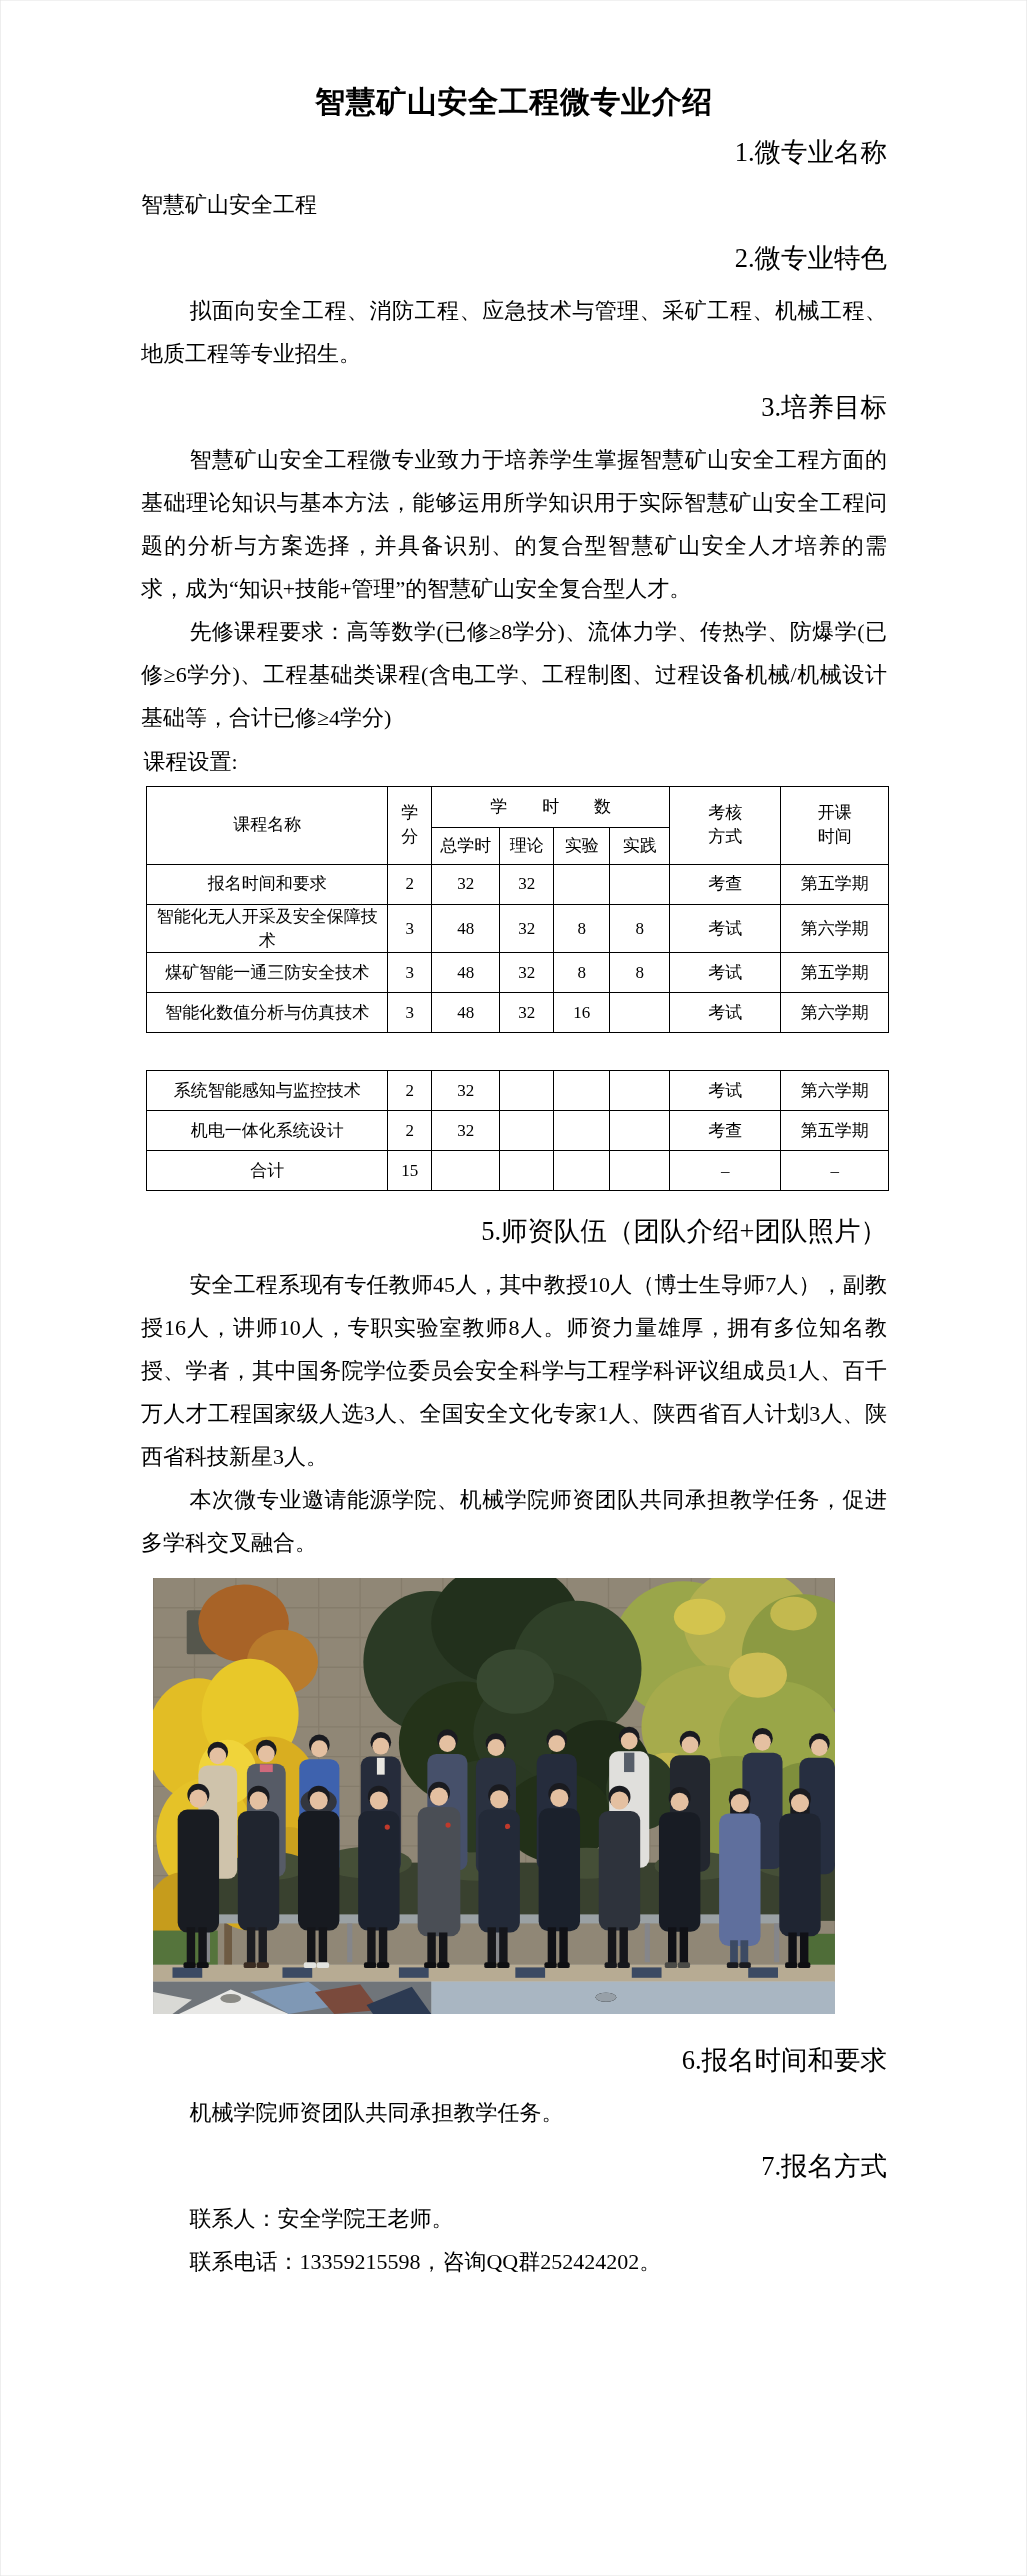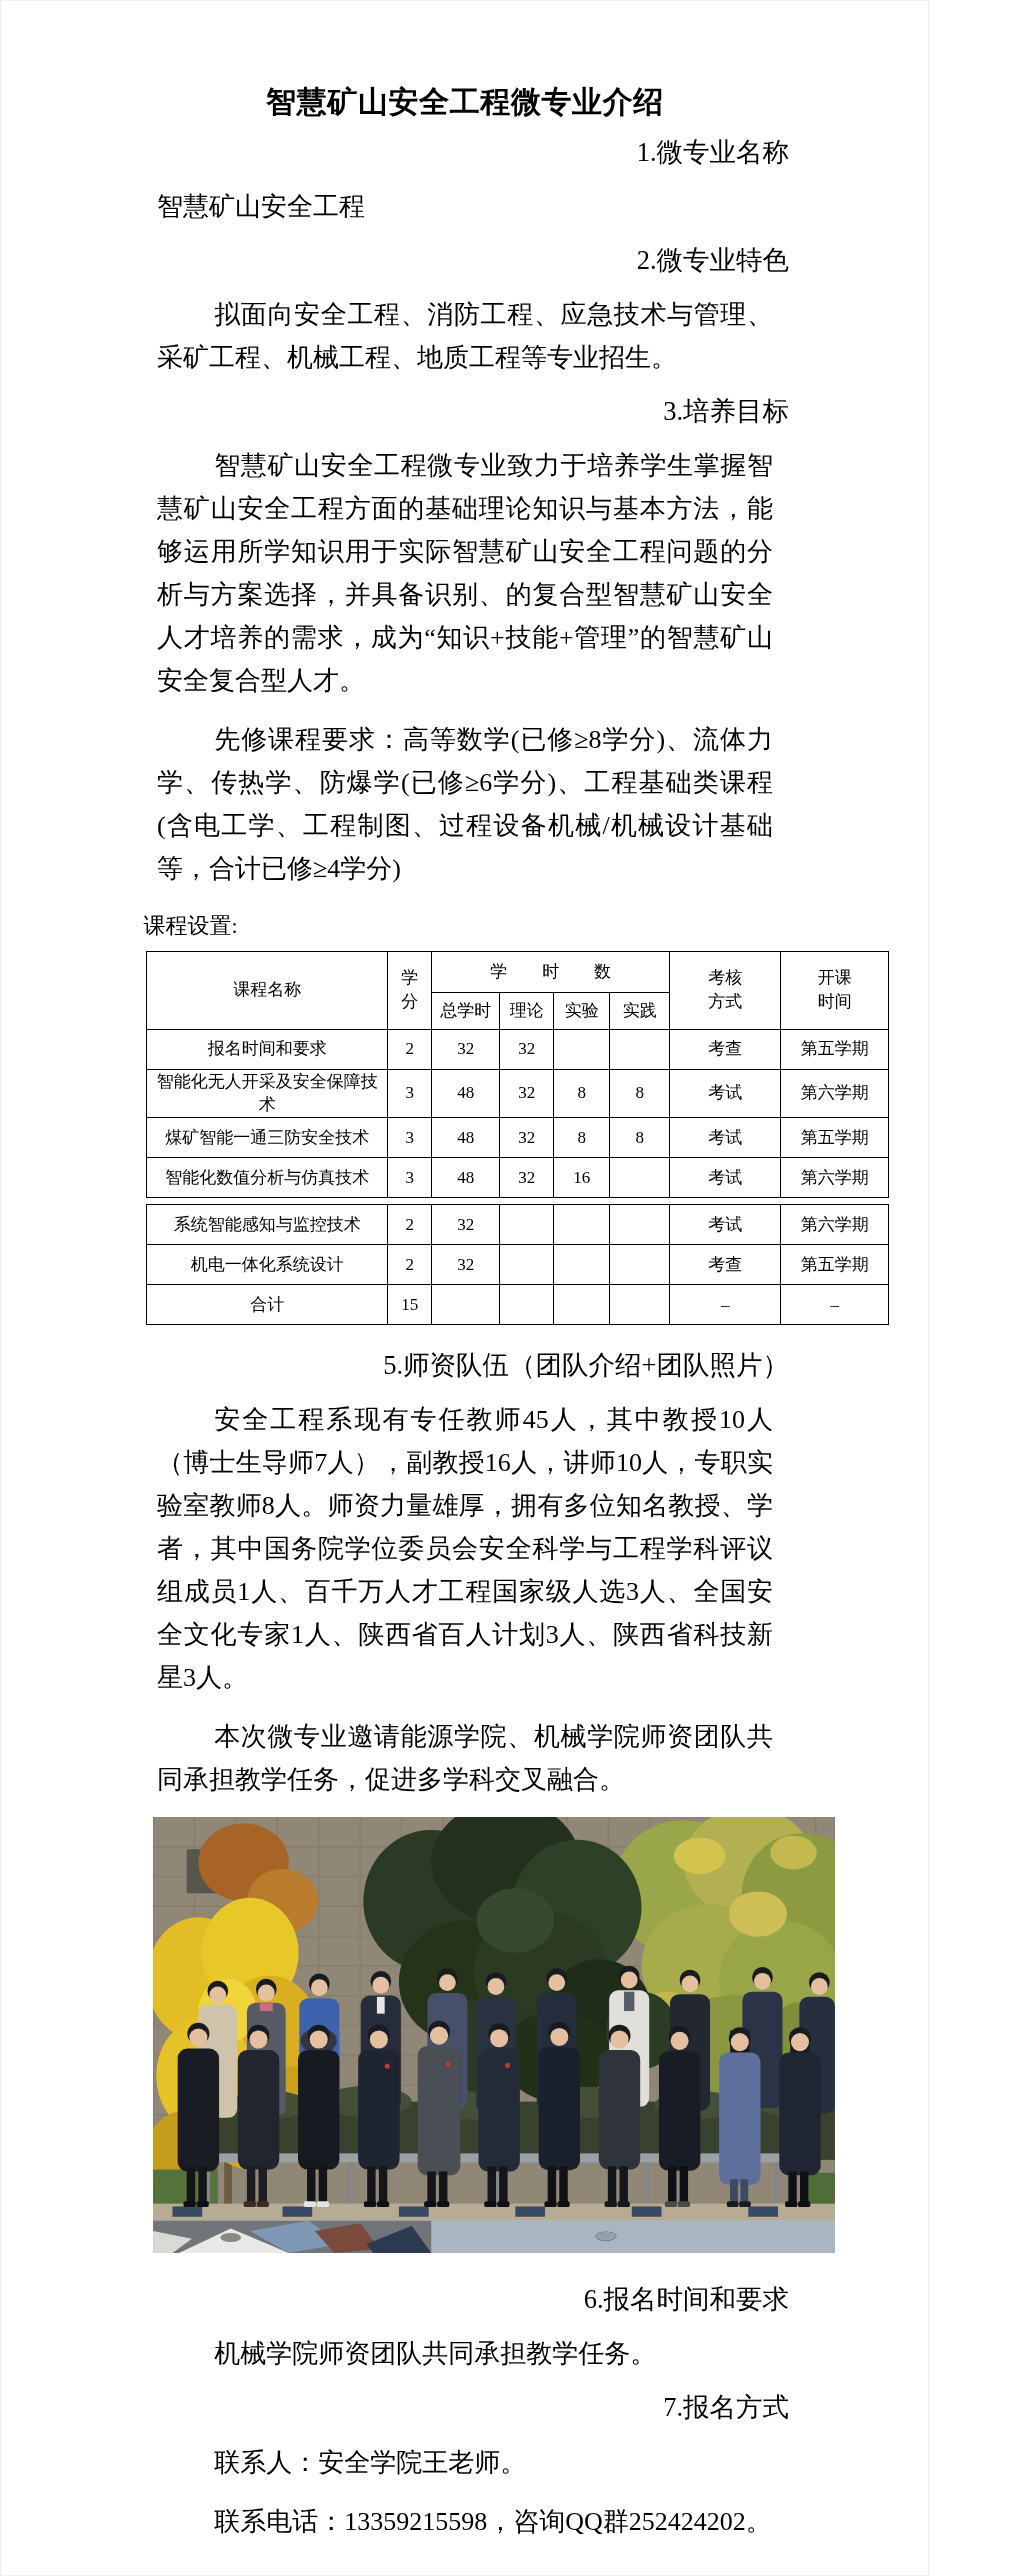--- a/index.html
+++ b/index.html
@@ -1,54 +1,54 @@
 <!DOCTYPE html>
 <html lang="zh" style="font-size:10.4px"><head>
 <meta charset="utf-8">
 <style>
   html,body { margin:0; padding:0; background:#ffffff; }
   body { width:1027px; font-family:"Liberation Serif","DejaVu Serif",serif; color:#000; }
   .page {
     position:relative; box-sizing:border-box;
-    width:929px; height:2576px;
+    width:1027px; height:2576px;
     padding:83px 140px 0 141px;
     background:#ffffff; overflow:hidden;
     box-shadow: inset 0 0 0 0.6px #e3e3e3;
   }
   .doc-title {
     margin:0 0 9px 0; text-align:center;
     font-size:30px; font-weight:700; line-height:1.25; letter-spacing:0.6px;
   }
   .sec-heading {
     margin:15.5px 0 14.2px 19.4px;
     font-size:26.5px; font-weight:400; line-height:1.25;text-align:right;
   }
   .para {
-    margin:16px; font-size:26px; line-height:43px;
+    margin:0; font-size:22px; line-height:43px;
     text-align:justify; text-justify:inter-ideograph;
   }
   .indent { text-indent:2.2em; }
   .table-label { margin:2.6px 0 5.2px 2.6px; font-size:22px; line-height:39px; }
 
   table.course-table {
     border-collapse:collapse; table-layout:fixed;
     width:742px; margin-left:5.2px;
     font-size:17px; text-align:center;
   }
   table.course-table td {
     border:1.3px solid #000; padding:0 1.3px;
     vertical-align:middle; line-height:1.4;
     overflow:hidden;
   }
   tr.hrow1 td { height:40px; }
   tr.hrow2 td { height:36px; }
   tbody.data tr { height:40px; }
   td.pre { white-space:pre-line; line-height:1.8; }
   td.spread { letter-spacing:0.9em; text-indent:0.9em; }
-  table.seg2 { margin-top:6px; }
+  table.seg2 { margin-top:37px; }
 
   .photo-wrap { margin:14.2px 0 0 11.7px; width:682px; height:436px; }
   .photo-wrap svg { display:block; }
   .after-photo { margin-top:30px; }
 </style>
 </head>
 <body>
 
 <div class="page">
 

